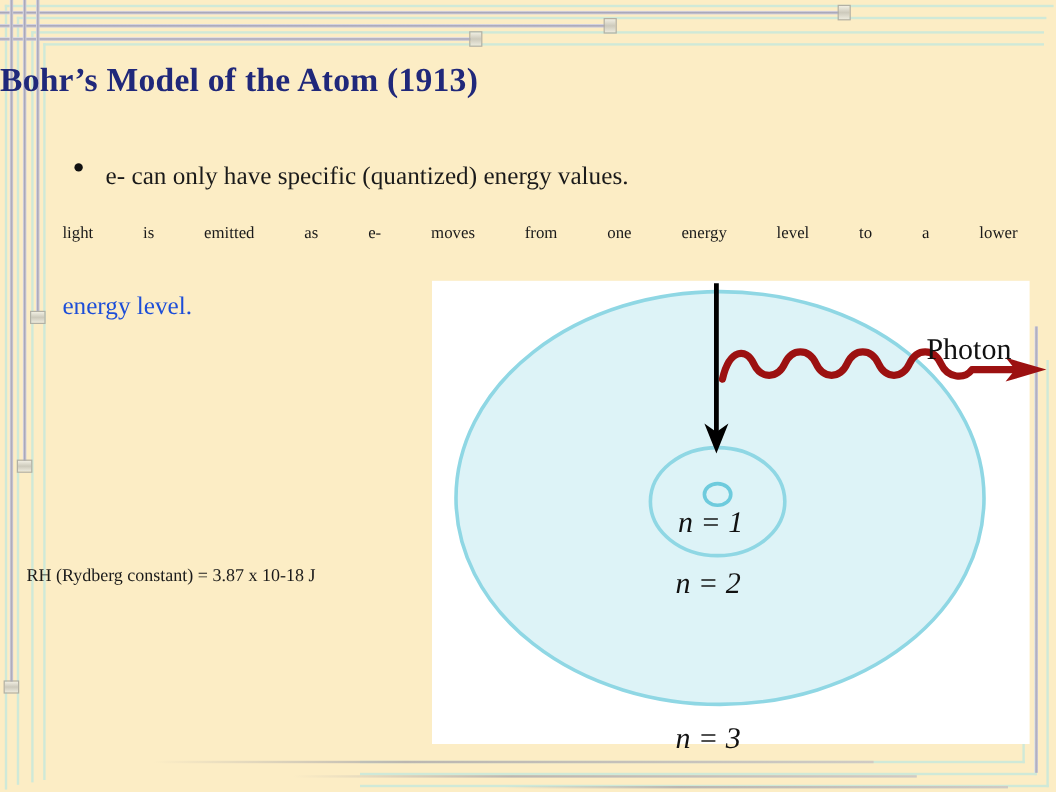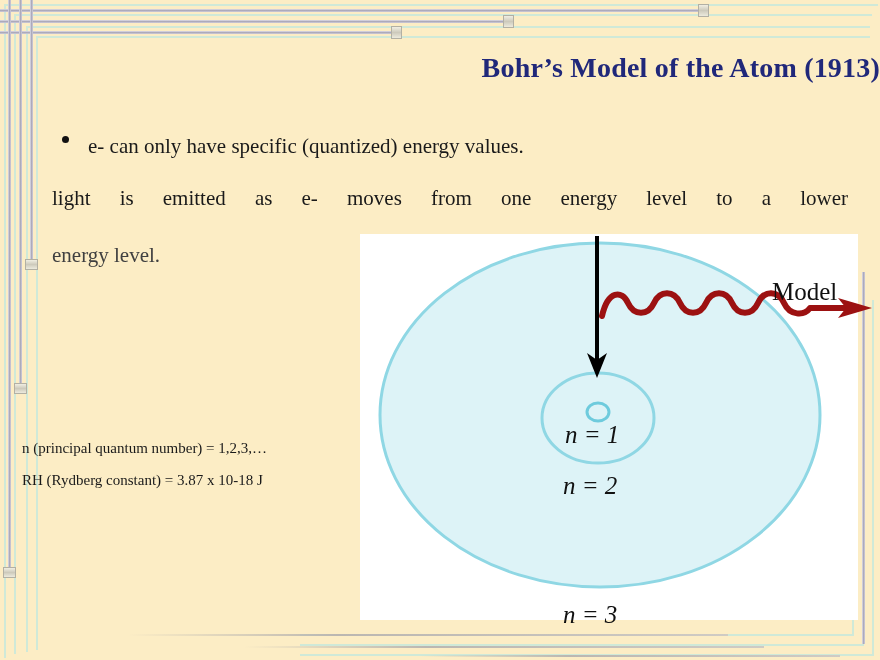--- a/index.html
+++ b/index.html
@@ -60,21 +60,21 @@
     height: 2px;
     background: linear-gradient(90deg, rgba(190,186,180,0) 0%, #bbb7b1 35%, #cfcbc4 100%);
   }
 
   
   #title {
     position: absolute;
     left: 0;
     top: 52px;
     width: 880px;
-    text-align: right;
+    text-align: left;
     color: #20287a;
     font-size: 28px;
     font-weight: bold;
     font-family: "Liberation Serif", "DejaVu Serif", serif;
     letter-spacing: 0.2px;
   }
 
   
   .bullet-dot {
     position: absolute;
@@ -91,32 +91,32 @@
     top: 134px;
     font-size: 21px;
     color: #1a1a1a;
     white-space: nowrap;
   }
   #line2 {
     position: absolute;
     left: 52px;
     top: 188px;
     width: 796px;
-    font-size: 21px;
+    font-size: 14px;
     color: #1a1a1a;
     text-align: justify;
     text-align-last: justify;
     line-height: 1.0;
   }
   #line3 {
     position: absolute;
     left: 52px;
     top: 243px;
     font-size: 21px;
-    color: #404040;
+    color: #1d4ed8;
     white-space: nowrap;
   }
 
   
   #formula {
     position: absolute;
     left: 52px;
     top: 370px;
     font-size: 25px;
     color: #1a1a1a;
@@ -218,21 +218,20 @@
   </div>
 
   <div id="title">Bohr’s Model of the Atom (1913)</div>
 
   <div class="bullet-dot"></div>
   <div id="line1">e- can only have specific (quantized) energy values.</div>
   <div id="line2">light is emitted as e- moves from one energy level to a lower</div>
   <div id="line3">energy level.</div>
 
 
-  <div class="note" id="note1">n (principal quantum number) = 1,2,3,…</div>
   <div class="note" id="note2">RH (Rydberg constant) = 3.87 x 10-18 J</div>
 
   <div id="diagram">
 
     <svg id="diagram-svg" viewBox="0 0 880 440" xmlns="http://www.w3.org/2000/svg">
 
       <ellipse class="orbit-fill" cx="600" cy="415" rx="220" ry="172"></ellipse>
       <ellipse class="orbit-stroke" cx="600" cy="415" rx="220" ry="172"></ellipse>
 
       <ellipse class="orbit-stroke" cx="598" cy="418" rx="56" ry="45"></ellipse>
@@ -252,16 +251,16 @@
                C 764 290, 778 290, 784 303
                C 790 316, 804 316, 810 308
                L 848 308"></path>
       <polygon points="872,308 838,298 846,308 838,318" fill="#9c1111"></polygon>
 
       <text class="orbit-label" x="565" y="443">n = 1</text>
       <text class="orbit-label" x="563" y="494">n = 2</text>
       <text class="orbit-label" x="563" y="623">n = 3</text>
     </svg>
 
-    <div class="photon-label" style="left:412px; top:44px;">Model</div>
+    <div class="photon-label" style="left:412px; top:44px;">Photon</div>
   </div>
 
 </div>
 
 </body></html>

